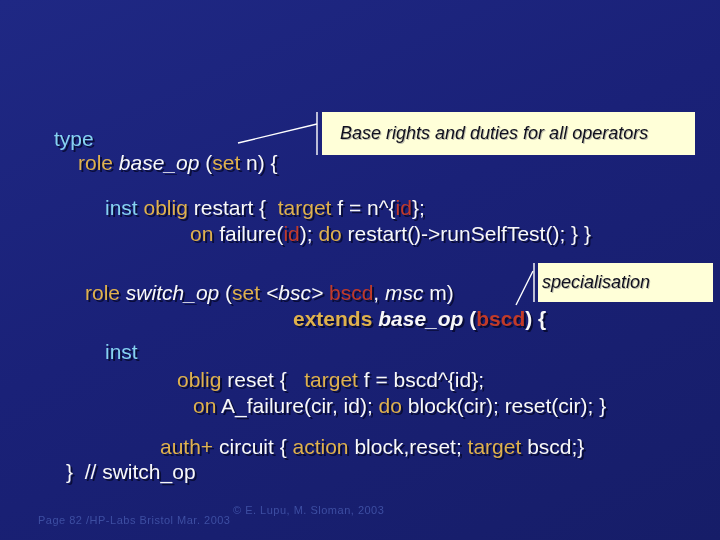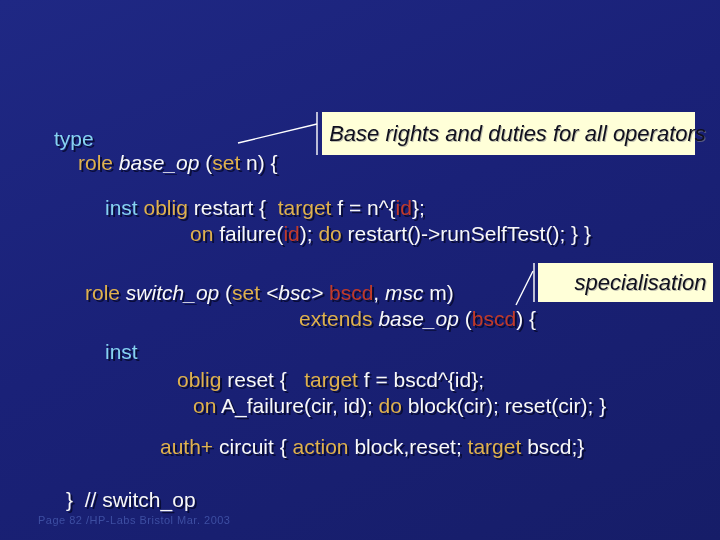--- a/index.html
+++ b/index.html
@@ -18,27 +18,26 @@
     font-size:36px;font-weight:bold;letter-spacing:0px;color:var(--title);
     text-shadow:3px 3px 1px rgba(25,15,15,0.75);
     white-space:pre;
   }
   .leader-svg{position:absolute;left:0;top:0;width:720px;height:540px;pointer-events:none;}
   .leader-svg line{stroke:var(--leader);stroke-width:1.4;}
   .callout{
     position:absolute;display:flex;align-items:center;
     background:var(--callout-bg);
     color:var(--callout-fg);
-    font-style:italic;font-size:22px;
+    font-style:italic;font-size:18px;
     text-shadow:1px 1px 0 rgba(140,140,140,0.55);
     white-space:pre;
-    justify-content:center;
   }
   .callout.c1{left:322px;top:112px;width:373px;height:43px;padding-left:18px;box-sizing:border-box;}
-  .callout.c2{left:538px;top:263px;width:175px;height:39px;padding-left:30px;box-sizing:border-box;}
+  .callout.c2{left:538px;top:263px;width:175px;height:39px;padding-left:4px;box-sizing:border-box;}
   .code-line{
     position:absolute;white-space:pre;
     font-size:21px;line-height:26px;color:var(--pl);
     text-shadow:2px 2px 0 rgba(5,8,40,0.8);
   }
   .code-line .c-kw{color:var(--kw);}
   .code-line .c-ty{color:var(--ty);}
   .code-line .c-pl{color:var(--pl);}
   .code-line .c-red{color:var(--red);}
   .code-line .c-it{color:var(--pl);font-style:italic;}
@@ -69,23 +68,24 @@
   <div class="callout c2">
     <span>specialisation</span>
   </div>
 
   <div id="code-layer">
       <div class="code-line" style="left: 54px; top: 126px;"><span class="c-ty">type</span></div>
       <div class="code-line" style="left: 78px; top: 150px;"><span class="c-kw">role </span><span class="c-it">base_op</span><span class="c-pl"> (</span><span class="c-kw">set</span><span class="c-pl"> n) {</span></div>
       <div class="code-line" style="left: 105px; top: 195px;"><span class="c-ty">inst </span><span class="c-kw">oblig </span><span class="c-pl">restart {  </span><span class="c-kw">target</span><span class="c-pl"> f = n^{</span><span class="c-red">id</span><span class="c-pl">};</span></div>
       <div class="code-line" style="left: 190px; top: 221px;"><span class="c-kw">on</span><span class="c-pl"> failure(</span><span class="c-red">id</span><span class="c-pl">); </span><span class="c-kw">do</span><span class="c-pl"> restart()-&gt;runSelfTest(); } }</span></div>
       <div class="code-line" style="left: 85px; top: 280px;"><span class="c-kw">role </span><span class="c-it">switch_op</span><span class="c-pl"> (</span><span class="c-kw">set</span><span class="c-pl"> </span><span class="c-it">&lt;bsc&gt;</span><span class="c-pl"> </span><span class="c-red">bscd</span><span class="c-pl">, </span><span class="c-it">msc</span><span class="c-pl"> m)</span></div>
-      <div class="code-line" style="left: 299px; top: 306px;"><span class="c-kw">extends </span><span class="c-it">base_op</span><span class="c-pl"> (</span><span class="c-red">bscd</span><span class="c-pl">) {</span></div>
+      <div class="code-line" style="left: 293px; top: 306px; font-weight: bold;"><span class="c-kw">extends </span><span class="c-it">base_op</span><span class="c-pl"> (</span><span class="c-red">bscd</span><span class="c-pl">) {</span></div>
       <div class="code-line" style="left: 105px; top: 339px;"><span class="c-ty">inst</span></div>
       <div class="code-line" style="left: 145px; top: 367px; margin-left: 32px;"><span class="c-kw">oblig </span><span class="c-pl">reset {   </span><span class="c-kw">target</span><span class="c-pl"> f = bscd^{id};</span></div>
       <div class="code-line" style="left: 193px; top: 393px;"><span class="c-kw">on</span><span class="c-pl"> A_failure(cir, id); </span><span class="c-kw">do</span><span class="c-pl"> block(cir); reset(cir); }</span></div>
       <div class="code-line" style="left: 160px; top: 434px;"><span class="c-kw">auth+</span><span class="c-pl"> circuit { </span><span class="c-kw">action</span><span class="c-pl"> block,reset; </span><span class="c-kw">target</span><span class="c-pl"> bscd;}</span></div>
-      <div class="code-line" style="left: 66px; top: 459px; margin-top: 28px;"><span class="c-pl">}  // switch_op</span></div>
+      <div class="code-line" style="left: 66px; top: 459px;"><span class="c-pl">}  // switch_op</span></div>
     </div>
 
   <div class="footer-item footer-left">Page 82 /HP-Labs Bristol Mar. 2003</div>
+  <div class="footer-item footer-right">© E. Lupu, M. Sloman, 2003</div>
 
 </div>
 
 </body></html>

